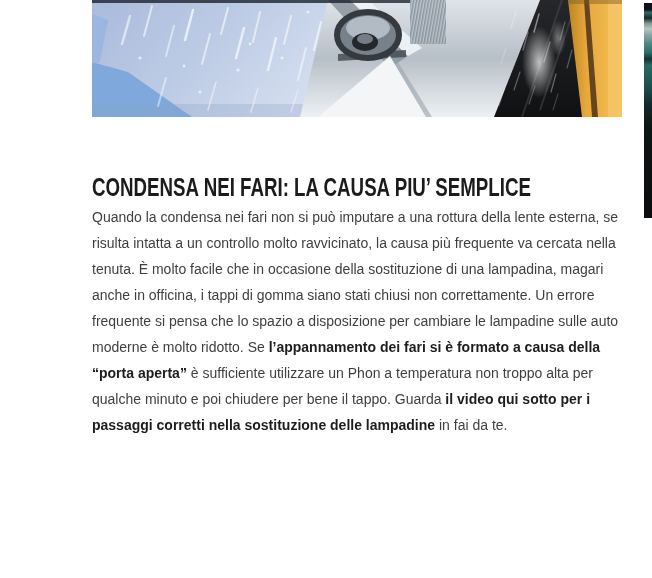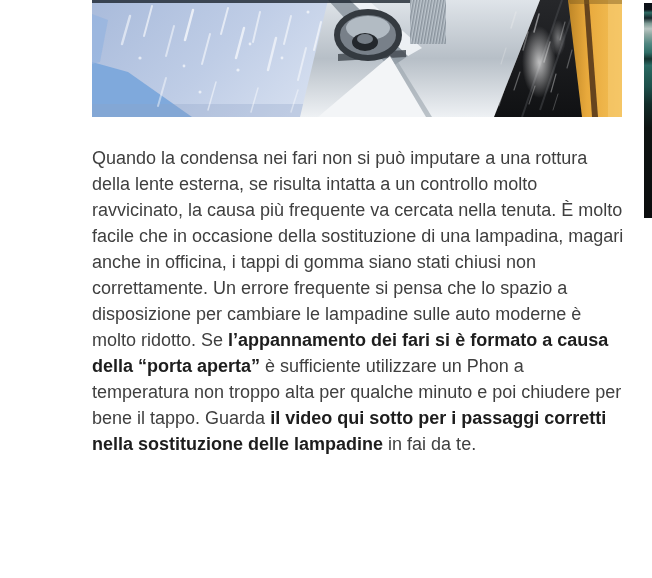--- a/index.html
+++ b/index.html
@@ -39,22 +39,22 @@
     color:var(--title-text,#1b1b1b);
     white-space:nowrap;
   }
   h2.title .title-inner{
     display:inline-block;
     transform:scaleX(0.72);
     transform-origin:0 50%;
     letter-spacing:0;
   }
   p.bodytext{
-    margin:28px 0 0 0;
-    font-size:18px;line-height:26px;
+    margin:2px 0 0 0;
+    font-size:14px;line-height:26px;
     color:var(--body-text,#3f3f3f);
   }
   p.bodytext strong{
     font-weight:700;
     color:var(--bold-text,#1d1d1d);
   }
 </style>
 </head>
 <body style="--background: #ffffff; --title-text: #1b1b1b; --body-text: #3f3f3f; --bold-text: #1d1d1d; --hero-glass-blue: #bfcde6; --hero-sky-blue: #7fa9dc; --hero-black: #17181a; --hero-orange: #e8a93c;">
 
@@ -166,16 +166,19 @@
       <rect x="516" y="0" width="14" height="117" fill="#f6c96e" opacity="0.65"></rect>
       <polygon points="476,0 530,0 530,4 478,4" fill="#7c5a1e" opacity="0.45"></polygon>
 
       <rect x="0" y="0" width="318" height="3" fill="#1c242e" opacity="0.8"></rect>
     </svg>
   </div>
 
   <div class="edge-img"></div>
 
   <main class="article">
+    <h2 class="title">
+      <span class="title-inner">CONDENSA NEI FARI: LA CAUSA PIU’ SEMPLICE</span>
+    </h2>
     <p class="bodytext"><span>Quando la condensa nei fari non si può imputare a una rottura della lente esterna, se risulta intatta a un controllo molto ravvicinato, la causa più frequente va cercata nella tenuta. È molto facile che in occasione della sostituzione di una lampadina, magari anche in officina, i tappi di gomma siano stati chiusi non correttamente. Un errore frequente si pensa che lo spazio a disposizione per cambiare le lampadine sulle auto moderne è molto ridotto. Se </span><strong>l’appannamento dei fari si è formato a causa della “porta aperta”</strong><span> è sufficiente utilizzare un Phon a temperatura non troppo alta per qualche minuto e poi chiudere per bene il tappo. Guarda </span><strong>il video qui sotto per i passaggi corretti nella sostituzione delle lampadine</strong><span> in fai da te.</span></p>
   </main>
 
 </div>
 
 </body></html>

